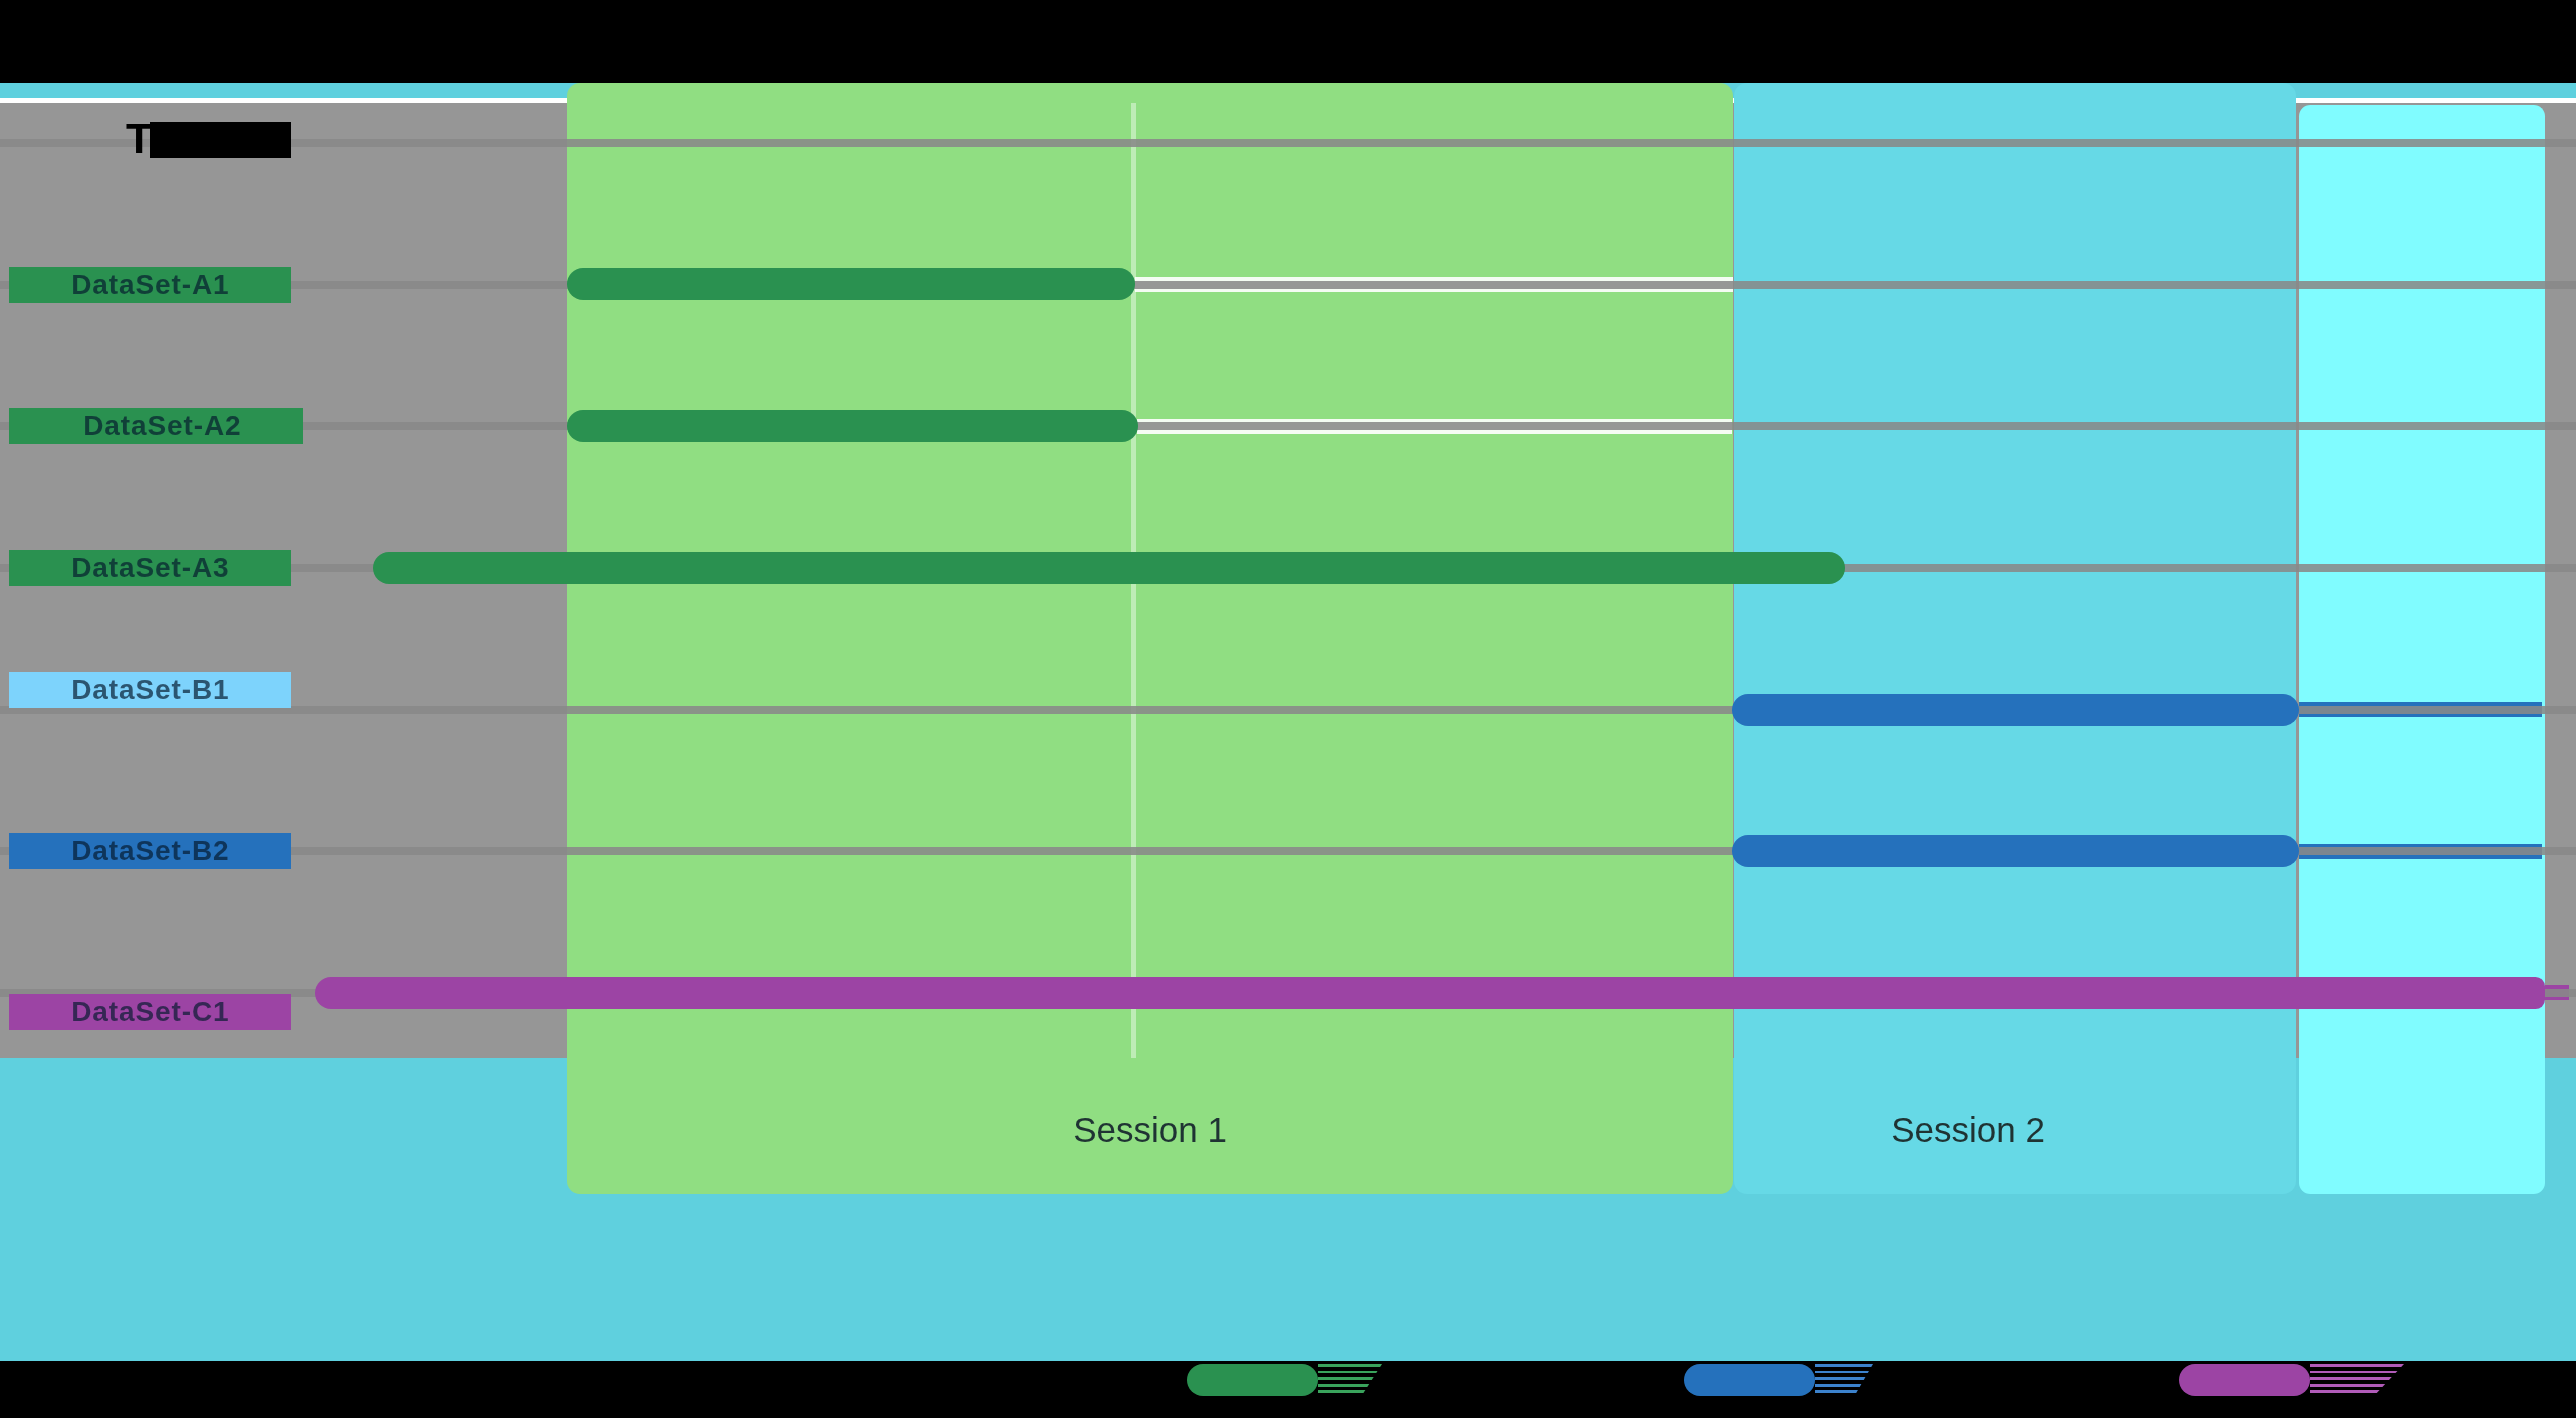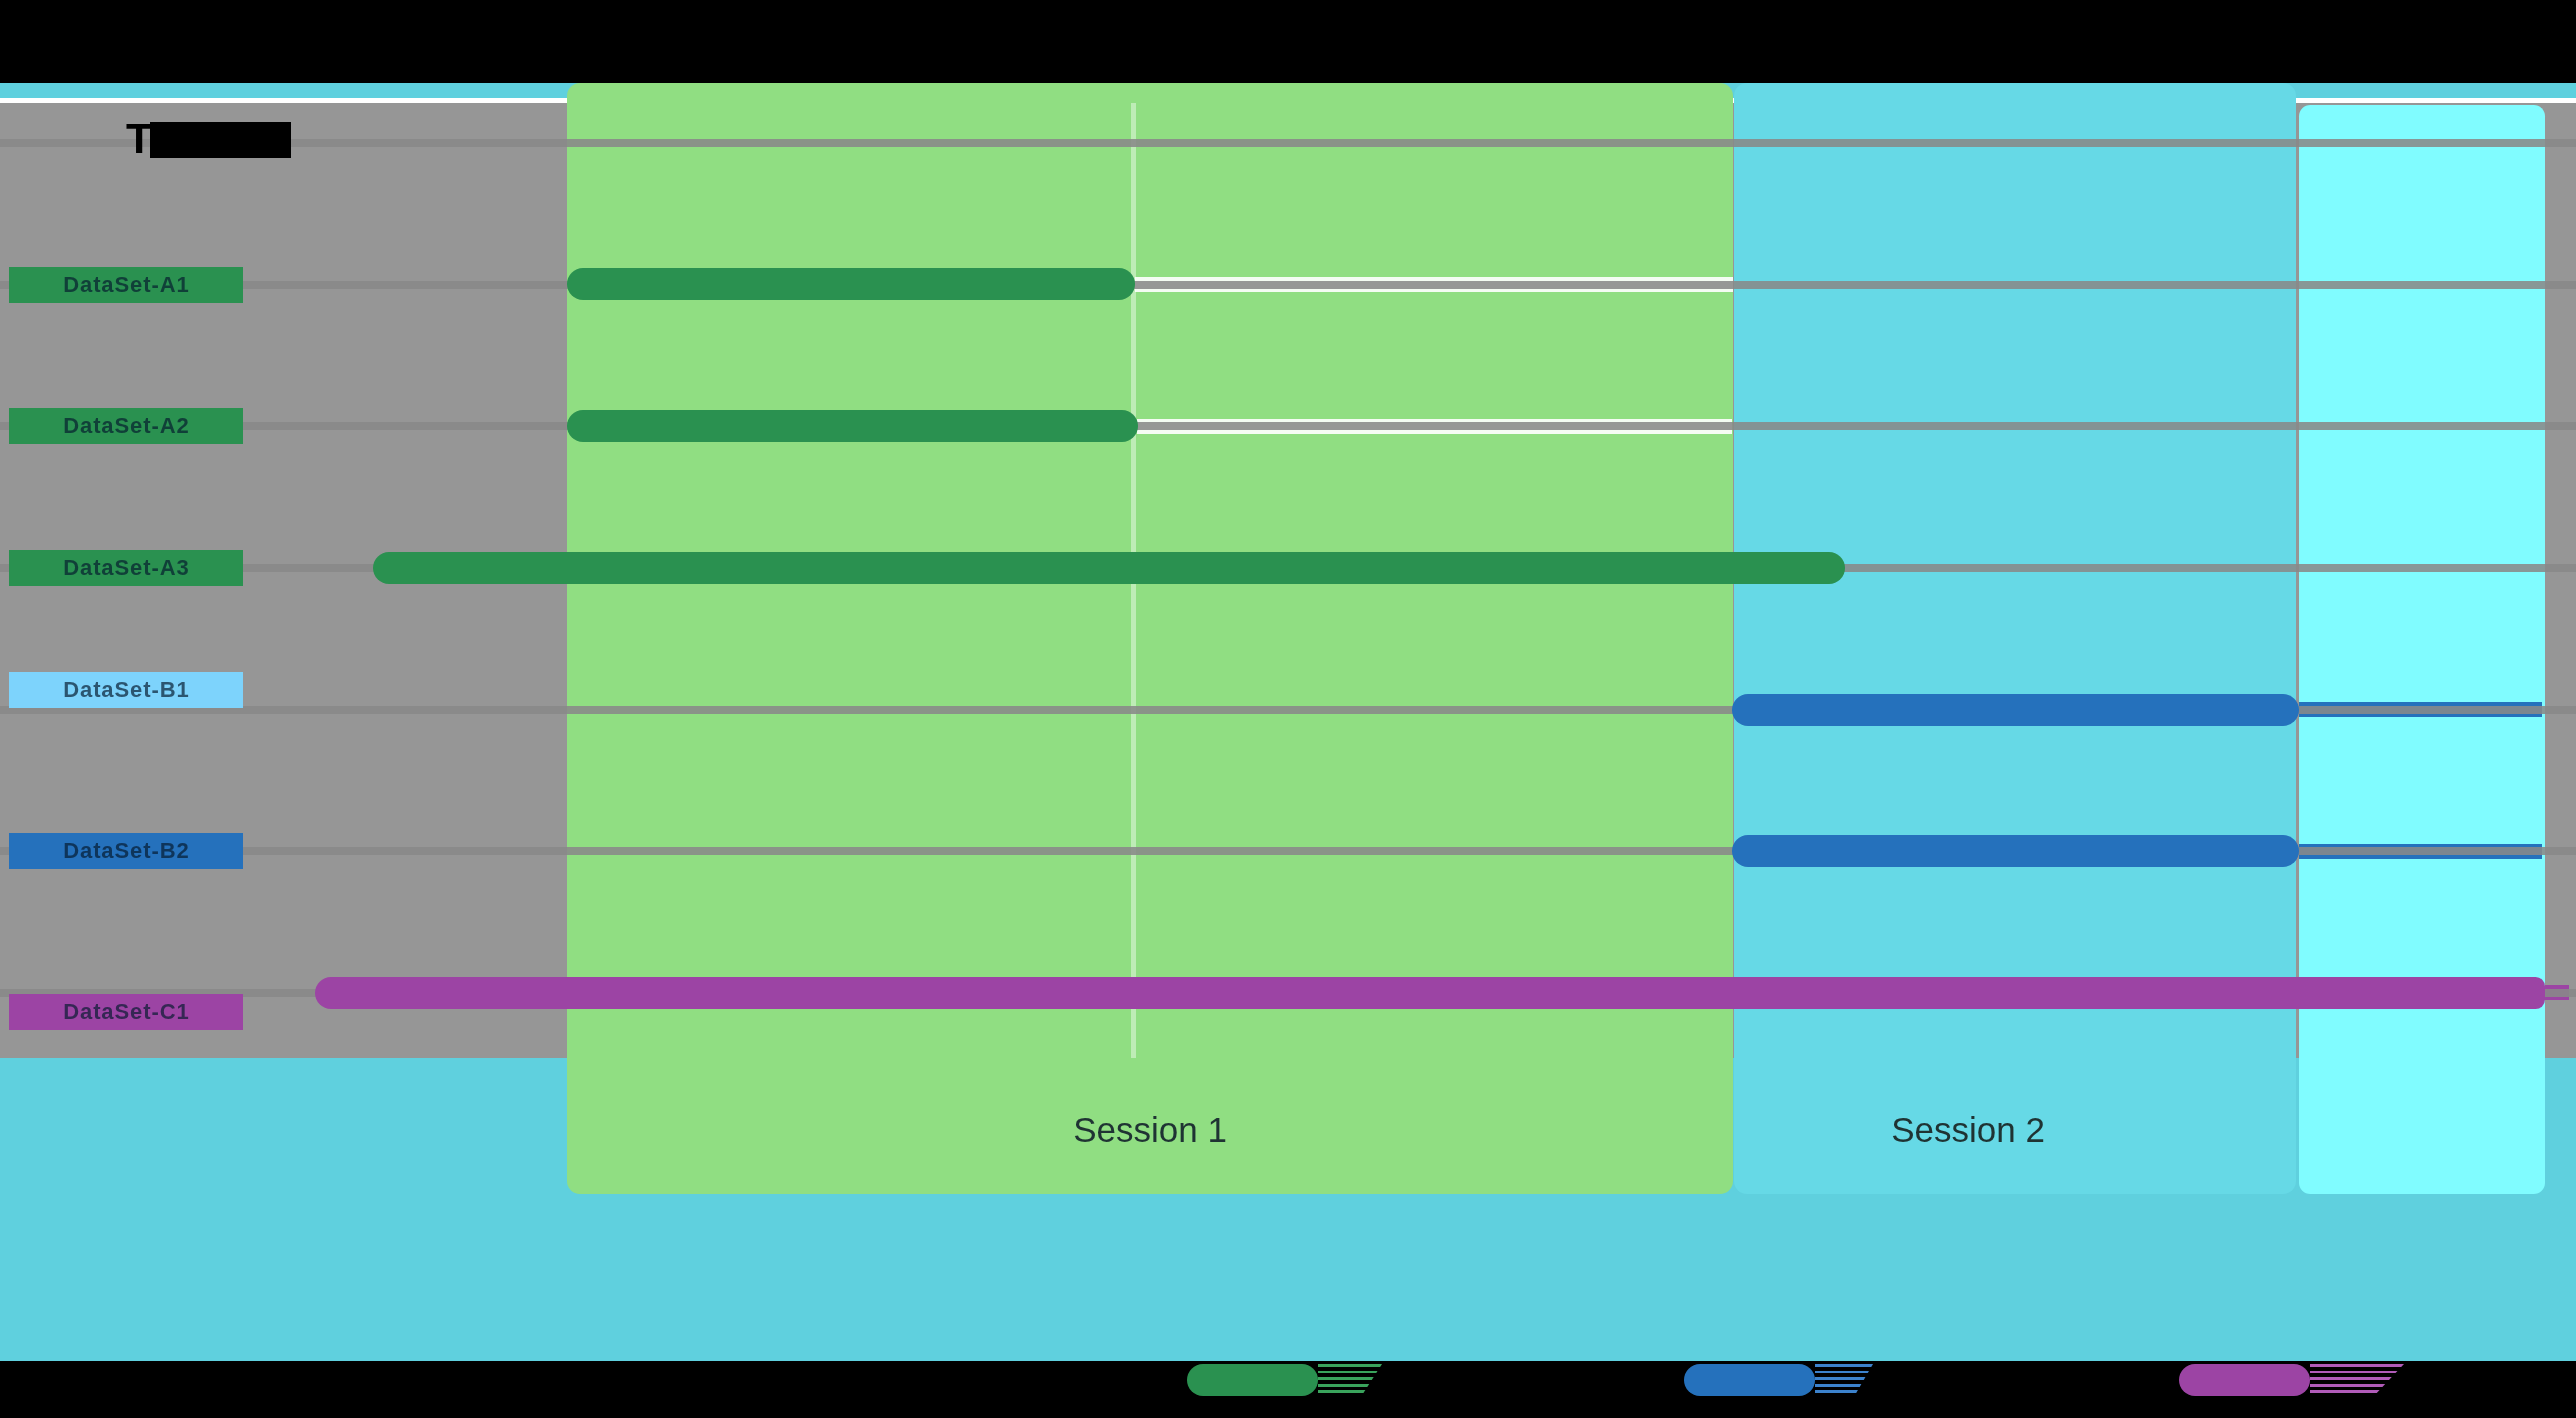--- a/index.html
+++ b/index.html
@@ -38,24 +38,24 @@
   .bar-blue{background:#2571bc;}
   .bar-magenta{background:#9c44a4;}
   #bar-a1{left:567px;top:268px;width:568px;}
   #bar-a2{left:567px;top:410px;width:571px;}
   #bar-a3{left:373px;top:552px;width:1472px;}
   #bar-b1{left:1732px;top:694px;width:567px;}
   #bar-b2{left:1732px;top:835px;width:567px;}
   #bar-c1{left:315px;top:977px;width:2230px;border-radius:16px 9.4px 9.4px 16px;}
 
   
-  .rowlabel{left:9.4px;width:234px;height:36px;display:flex;align-items:center;justify-content:center;
-            font-weight:bold;font-size:22px;color:rgba(5,25,45,0.68);letter-spacing:0.9px;}
+  .rowlabel{left:9.4px;width:282px;height:36px;display:flex;align-items:center;justify-content:center;
+            font-weight:bold;font-size:28px;color:rgba(5,25,45,0.68);letter-spacing:0.9px;}
   #label-a1{top:267px;background:#2a9150;}
-  #label-a2{top:408px;background:#2a9150;}
+  #label-a2{top:408px;background:#2a9150;padding-left:12px;}
   #label-a3{top:550px;background:#2a9150;}
   #label-b1{top:672px;background:#7dd3fc;}
   #label-b2{top:833px;background:#2571bc;}
   #label-c1{top:994px;background:#9c44a4;}
 
   
   #title-t{left:126px;top:114px;font-size:43px;font-weight:bold;color:#000;}
   #title-box{left:150px;top:122px;width:141px;height:36px;background:#000;}
 
   

